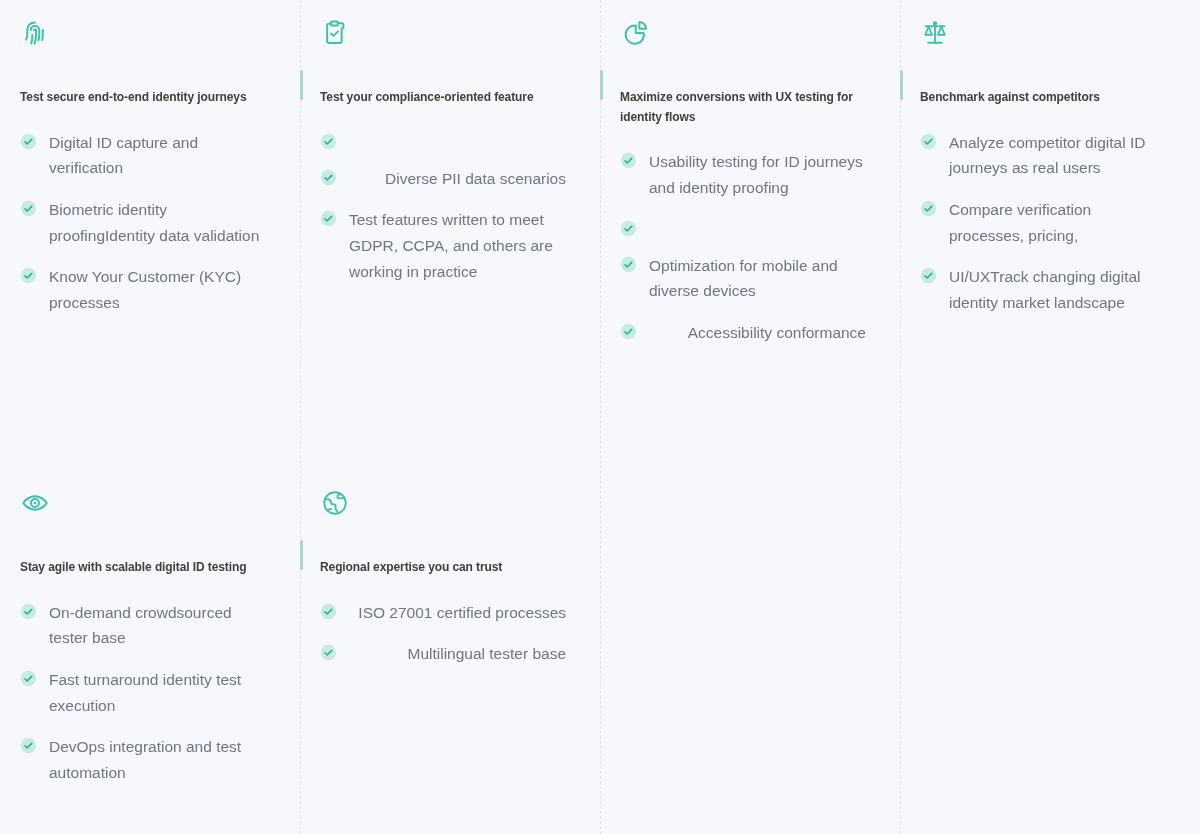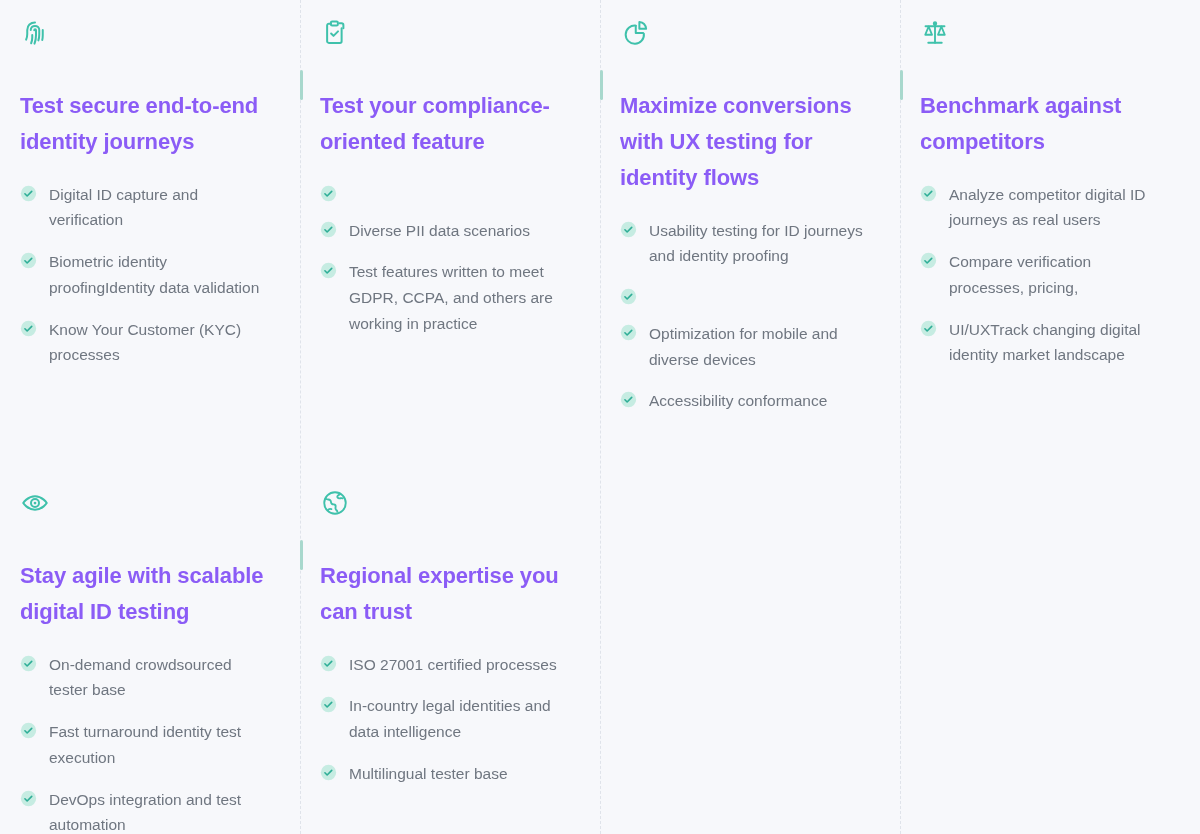--- a/index.html
+++ b/index.html
@@ -45,24 +45,24 @@
   .card-icon {
     width: 30px;
     height: 30px;
     color: #3fc1ab;
     display: block;
     margin-bottom: 40px;
   }
   .card-icon svg { display: block; width: 30px; height: 30px; }
 
   .card-title {
-    font-size: 22px;
+    font-size: 12px;
     font-weight: bold;
     line-height: 1.63;
-    color: #8b5cf6;
+    color: #404040;
     letter-spacing: -0.1px;
     margin-bottom: 22px;
     max-width: 262px;
   }
 
   
   .accent-bar {
     position: absolute;
     left: 0px;
     top: 70px;
@@ -71,20 +71,21 @@
     background: #a8d8cd;
     border-radius: 2px;
   }
 
   .feature-list { list-style: none; }
 
   .feature-item {
     display: flex;
     align-items: flex-start;
     margin-bottom: 16px;
+    justify-content: space-between;
   }
 
   .check-icon {
     flex: 0 0 auto;
     width: 17px;
     height: 17px;
     margin-top: 3px;
     margin-right: 12px;
   }
   .check-icon svg { display: block; width: 17px; height: 17px; }
@@ -347,27 +348,18 @@
         </span>
         <span class="feature-text">ISO 27001 certified processes</span>
       </li>
       <li class="feature-item">
         <span class="check-icon">
           <svg viewBox="0 0 20 20">
               <circle cx="10" cy="10" r="9" fill="#c6ece2"></circle>
               <path d="M5.8 10.3l2.6 2.6 5.4-5.4" fill="none" stroke="#2fae97" stroke-width="1.9" stroke-linecap="round" stroke-linejoin="round"></path>
             </svg>
         </span>
-        <span class="feature-text">In-country legal identities and data intelligence</span>
-      </li>
-      <li class="feature-item">
-        <span class="check-icon">
-          <svg viewBox="0 0 20 20">
-              <circle cx="10" cy="10" r="9" fill="#c6ece2"></circle>
-              <path d="M5.8 10.3l2.6 2.6 5.4-5.4" fill="none" stroke="#2fae97" stroke-width="1.9" stroke-linecap="round" stroke-linejoin="round"></path>
-            </svg>
-        </span>
         <span class="feature-text">Multilingual tester base</span>
       </li>
     </ul>
   </div>
 
 </div>
 
 </body></html>

